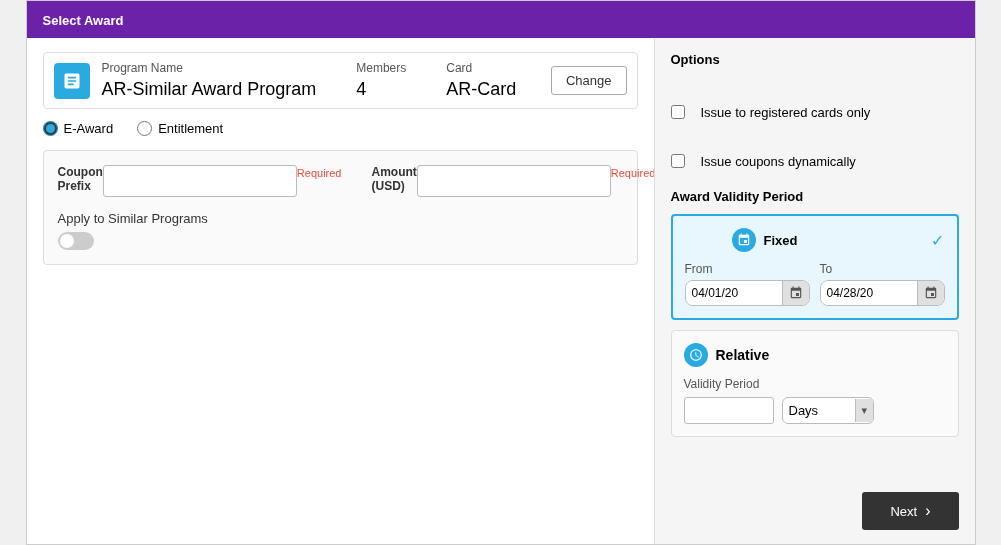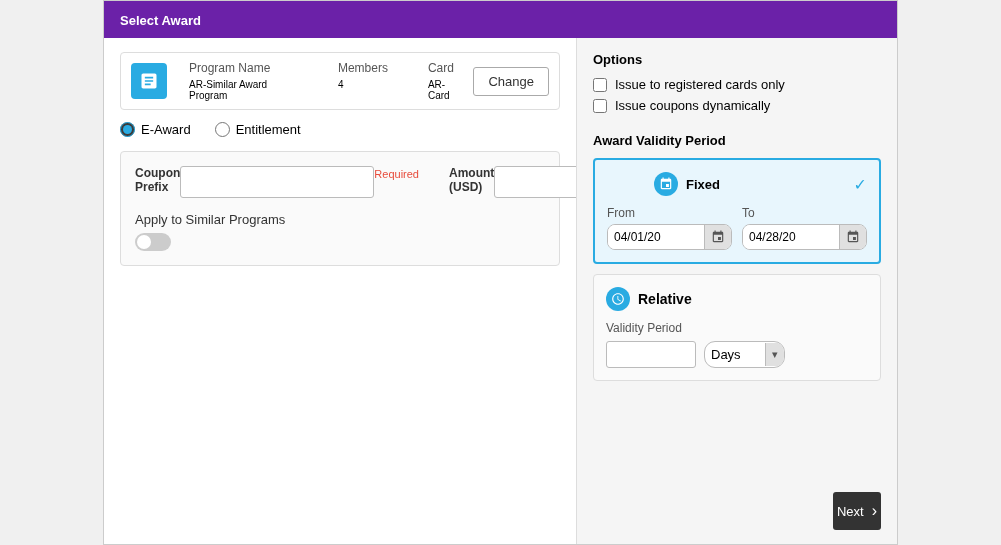--- a/index.html
+++ b/index.html
@@ -1,45 +1,45 @@
 <!DOCTYPE html>
 <html><head>
   <meta charset="utf-8">
   <style>
     * { box-sizing: border-box; margin: 0; padding: 0; font-family: Arial, sans-serif; font-size: 13px; }
     body { background: #f0f0f0; display: flex; justify-content: center; align-items: center; min-height: 100vh; }
-    .modal { width: 795px; height: 545px; background: #0ea5e9; display: flex; flex-direction: column; border: 1px solid #ccc; }
+    .modal { width: 950px; height: 545px; background: #0ea5e9; display: flex; flex-direction: column; border: 1px solid #ccc; }
     .modal-header { background: #6b21a8; color: #fff; padding: 10px 16px; font-size: 15px; font-weight: bold; }
     .modal-body { display: flex; flex: 1; overflow: hidden; }
     .left-panel { flex: 1; padding: 14px 16px; background: #fff; border-right: 1px solid #ddd; overflow-y: auto; }
     .right-panel { width: 320px; padding: 14px 16px; background: #f5f5f5; display: flex; flex-direction: column; }
     .section-title { font-weight: bold; margin-bottom: 10px; font-size: 13px; }
-    .program-row { display: flex; align-items: center; border: 1px solid #ddd; border-radius: 4px; padding: 8px 10px; margin-bottom: 12px; background: #fff; gap: 10px; }
+    .program-row { display: flex; align-items: center; border: 1px solid #ddd; border-radius: 4px; padding: 8px 10px; margin-bottom: 12px; background: #fff; }
     .program-icon { width: 36px; height: 36px; background: #29abe2; border-radius: 4px; display: flex; align-items: center; justify-content: center; margin-right: 12px; flex-shrink: 0; }
     .program-icon svg { width: 20px; height: 20px; fill: #fff; }
     .program-info { flex: 1; display: flex; gap: 40px; }
     .program-col { display: flex; flex-direction: column; gap: 4px; }
     .program-col .label { color: #555; font-size: 12px; }
-    .program-col .value { font-size: 10px; }
+    .program-col .value { font-size: 18px; }
     .change-btn { border: 1px solid #aaa; background: #fff; padding: 6px 14px; cursor: pointer; border-radius: 3px; font-size: 13px; color: #333; }
     .radio-group { display: flex; gap: 24px; margin-bottom: 14px; align-items: center; }
     .radio-option { display: flex; align-items: center; gap: 6px; cursor: pointer; }
     .radio-option input[type="radio"] { accent-color: #29abe2; width: 15px; height: 15px; }
     .form-section { border: 1px solid #ddd; border-radius: 4px; padding: 14px; background: #fafafa; }
     .form-row { display: flex; gap: 30px; margin-bottom: 10px; }
     .form-field { display: flex; flex-direction: row; flex: 1; }
     .form-field label { font-size: 12px; font-weight: bold; margin-bottom: 4px; color: #333; }
     .form-field input[type="text"] { border: 1px solid #bbb; padding: 6px 8px; border-radius: 3px; font-size: 13px; background: #fff; }
     .required-text { color: #e74c3c; font-size: 11px; text-align: right; margin-top: 2px; }
     .apply-section { margin-top: 14px; }
     .apply-label { font-size: 13px; color: #333; margin-bottom: 6px; }
     .toggle { width: 36px; height: 18px; background: #ccc; border-radius: 9px; position: relative; cursor: pointer; }
     .toggle::after { content: ''; width: 14px; height: 14px; background: #fff; border-radius: 50%; position: absolute; top: 2px; left: 2px; transition: left 0.2s; }
     
-    .option-item { display: flex; align-items: center; gap: 8px; margin-bottom: 6px; font-size: 13px; }
+    .option-item { display: flex; align-items: flex-start; gap: 16px; margin-bottom: 6px; font-size: 13px; margin-top: 28px; }
     .option-item input[type="checkbox"] { width: 14px; height: 14px; }
     .validity-section { margin-top: 14px; }
     .validity-section .section-title { font-size: 13px; }
     .validity-card { border: 2px solid #29abe2; border-radius: 4px; background: #e8f6fd; padding: 12px; margin-bottom: 10px; }
     .validity-card-header { display: flex; align-items: center; justify-content: space-between; margin-bottom: 10px; padding-left: 47px; }
     .validity-card-title { display: flex; align-items: center; gap: 8px; font-weight: bold; font-size: 14px; }
     .validity-card-icon { width: 24px; height: 24px; background: #29abe2; border-radius: 50%; display: flex; align-items: center; justify-content: center; }
     .validity-card-icon svg { width: 14px; height: 14px; fill: #fff; }
     .check-icon { color: #29abe2; font-size: 16px; }
     .date-row { display: flex; gap: 10px; }
@@ -49,24 +49,24 @@
     .date-input-wrap input { border: none; padding: 5px 6px; font-size: 12px; flex: 1; outline: none; width: 80px; }
     .date-cal-btn { background: #e0e0e0; border: none; padding: 5px 6px; cursor: pointer; border-left: 1px solid #bbb; display: flex; align-items: center; }
     .date-cal-btn svg { width: 14px; height: 14px; fill: #555; }
     .relative-card { background: #fafafa; border: 1px solid #ddd; border-radius: 4px; padding: 12px; margin-bottom: 10px; }
     .relative-card-header { display: flex; align-items: center; gap: 8px; margin-bottom: 10px; }
     .relative-card-icon { width: 24px; height: 24px; background: #29abe2; border-radius: 50%; display: flex; align-items: center; justify-content: center; }
     .relative-card-icon svg { width: 14px; height: 14px; fill: #fff; }
     .relative-card-title { font-weight: bold; font-size: 14px; }
     .validity-period-row { display: flex; gap: 8px; align-items: center; }
     .validity-period-input { border: 1px solid #bbb; padding: 5px 8px; border-radius: 3px; width: 90px; font-size: 13px; }
-    .days-select-wrap { display: flex; align-items: center; border: 1px solid #bbb; border-radius: 11px; background: #fff; overflow: hidden; }
+    .days-select-wrap { display: flex; align-items: center; border: 1px solid #bbb; border-radius: 6px; background: #fff; overflow: hidden; gap: 12px; }
     .days-select-wrap select { border: none; padding: 5px 6px; font-size: 13px; background: transparent; outline: none; appearance: none; padding-right: 24px; }
     .days-select-wrap .chevron { padding: 5px 6px; background: #e0e0e0; border-left: 1px solid #bbb; font-size: 11px; color: #555; }
-    .next-btn { background: #333; color: #fff; border: none; padding: 10px 4px; font-size: 14px; cursor: pointer; display: flex; align-items: center; gap: 8px; border-radius: 3px; }
+    .next-btn { background: #333; color: #fff; border: none; padding: 10px 28px; font-size: 14px; cursor: pointer; display: flex; align-items: center; gap: 8px; border-radius: 3px; }
     .next-btn .arrow { font-size: 16px; }
   </style>
 </head>
 <body>
 
 <div class="modal">
 
   <div class="modal-header">
     <span>Select Award</span>
   </div>

